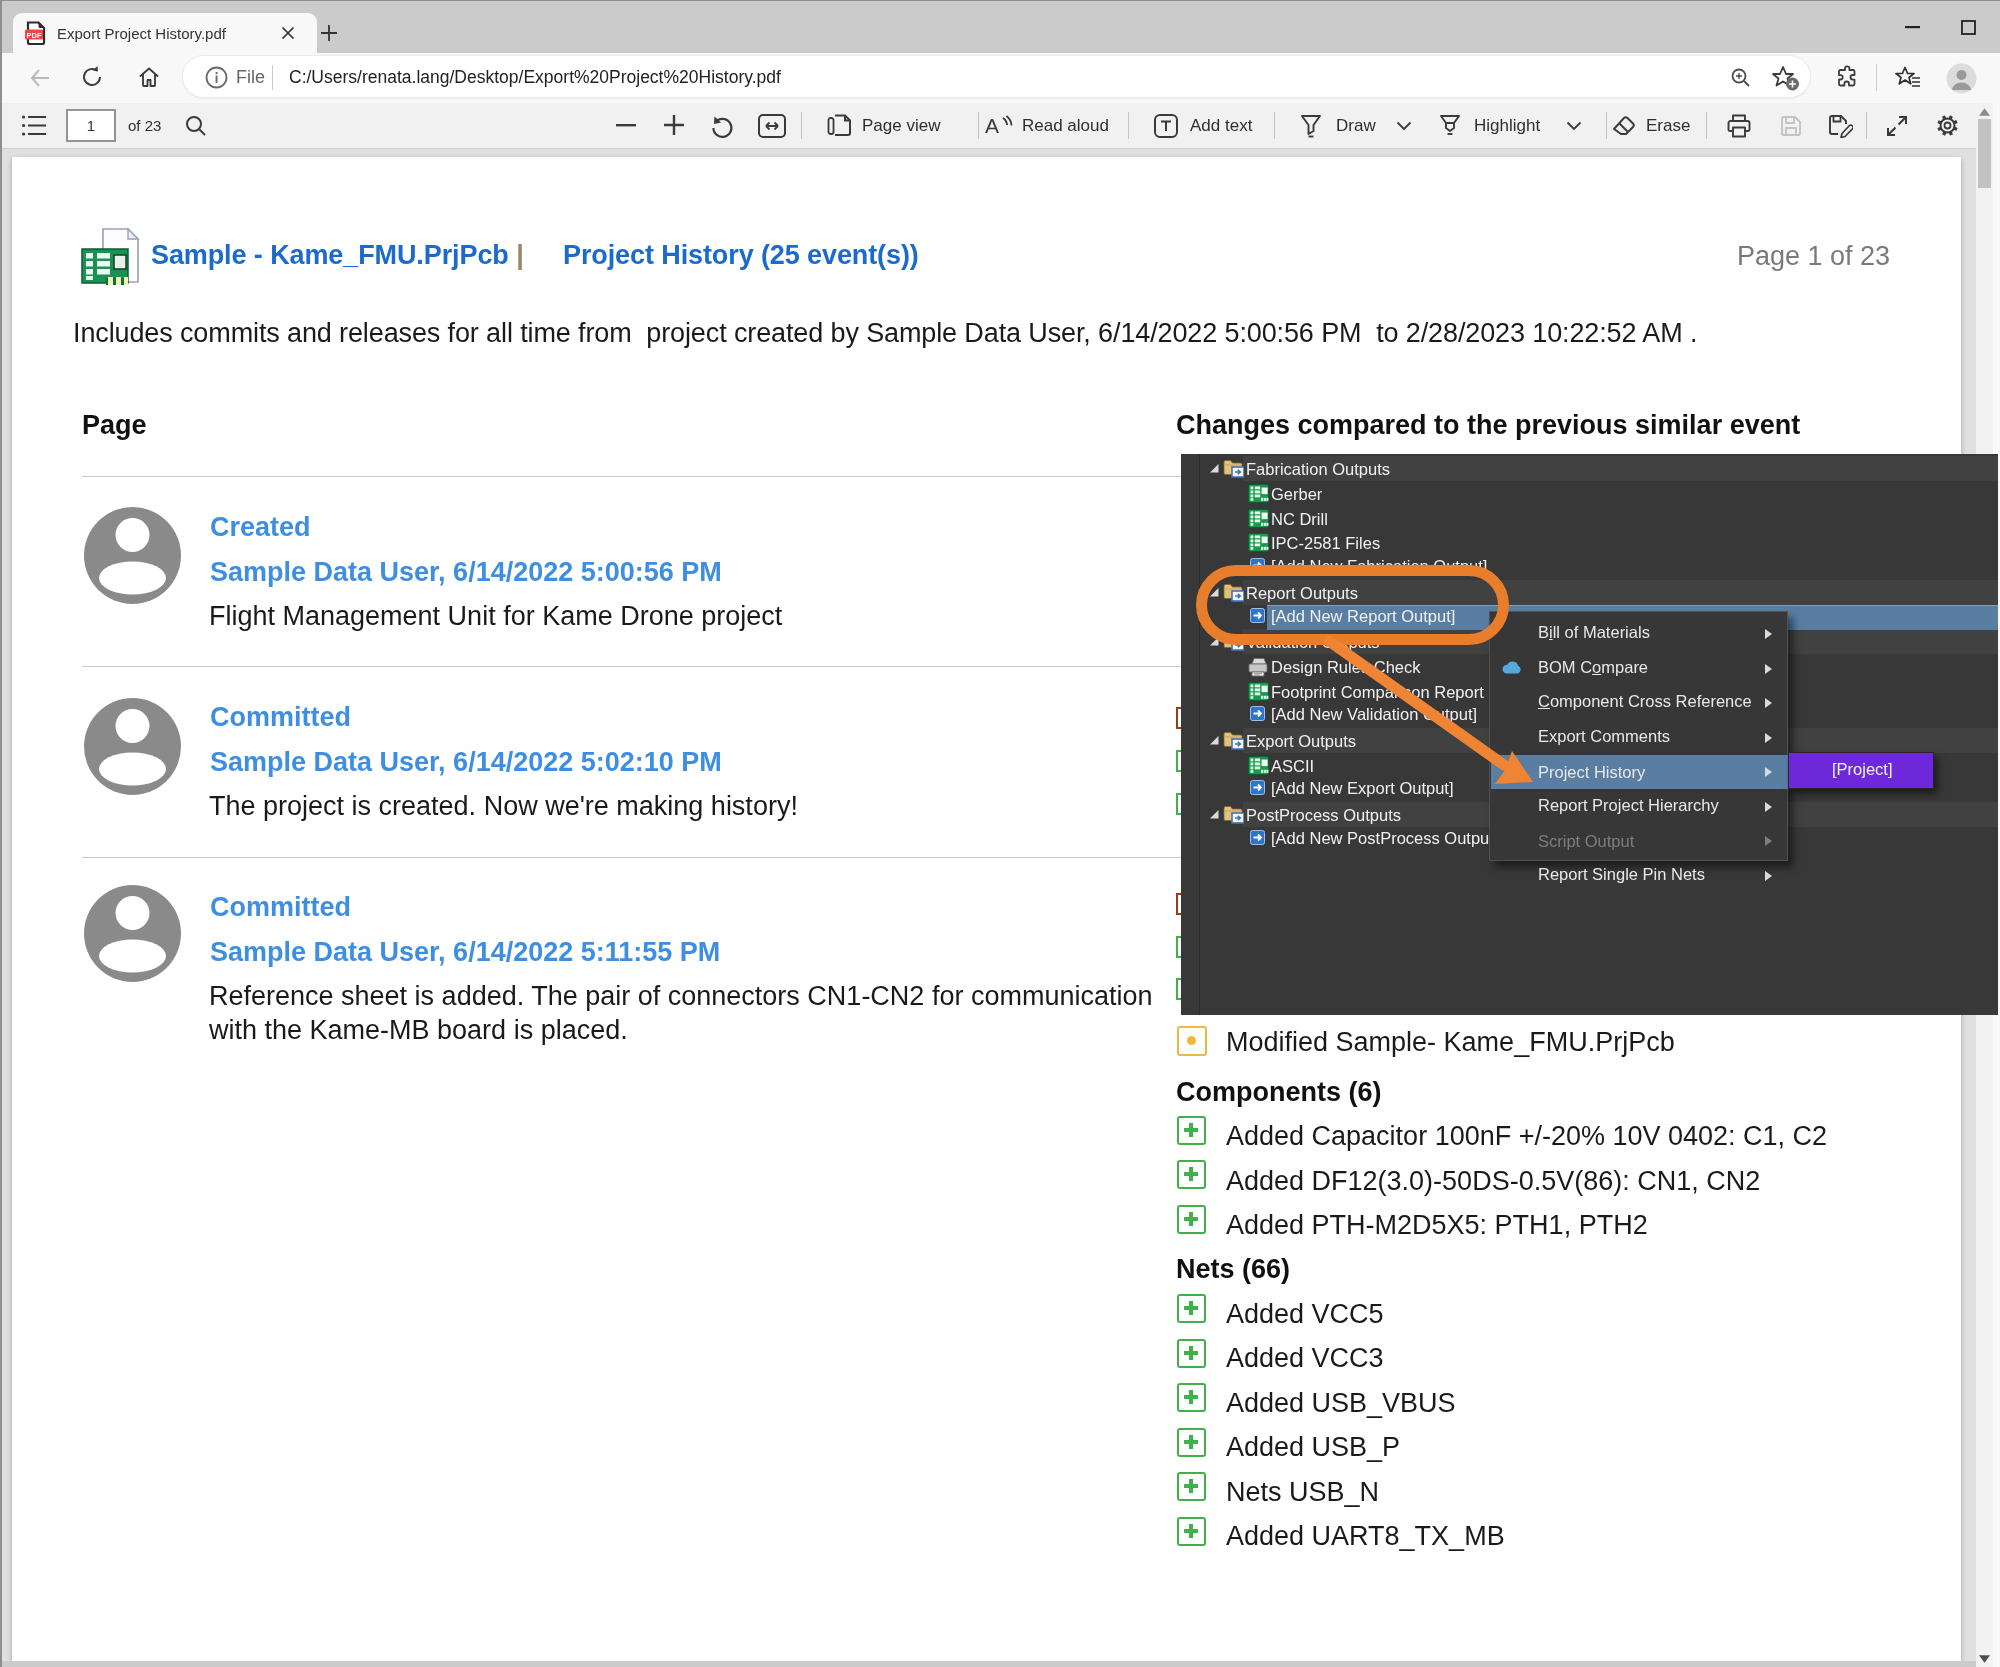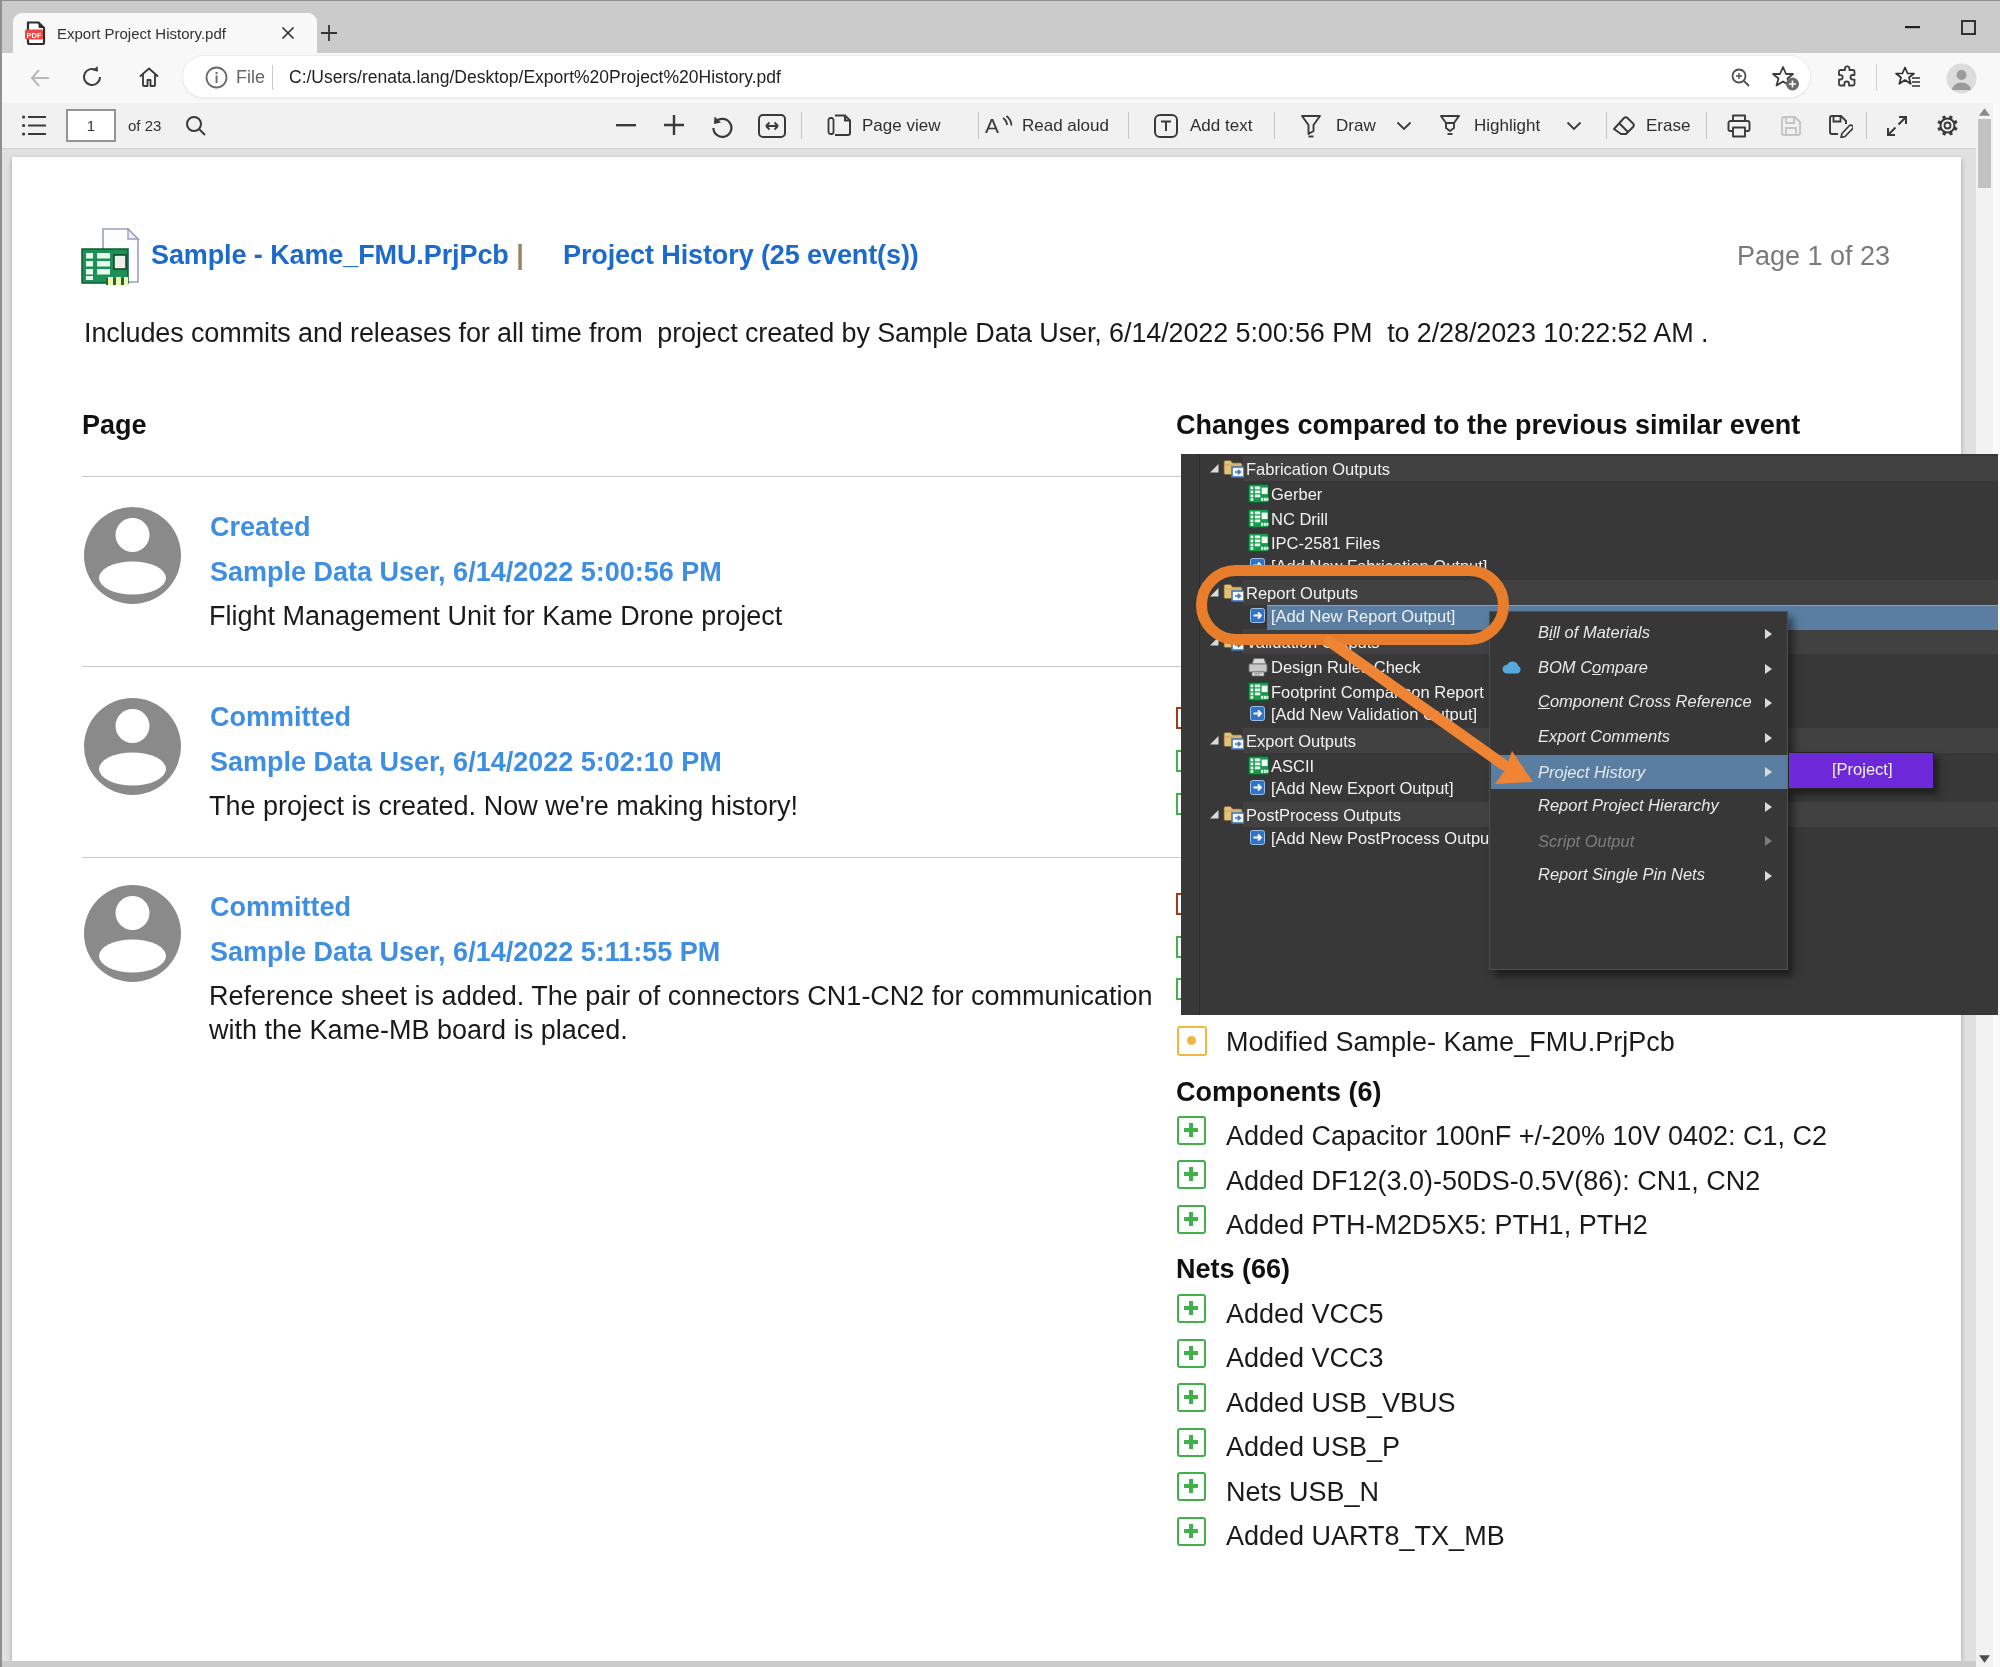--- a/index.html
+++ b/index.html
@@ -259,21 +259,21 @@
       <rect x="17" y="35" width="13" height="5.5" fill="#eafbf0"></rect>
       <rect x="17" y="43" width="13" height="5.5" fill="#eafbf0"></rect>
       <rect x="34" y="29" width="12" height="14" fill="#e8f2ea" stroke="#163e20" stroke-width="1.5"></rect>
       <rect x="26" y="52" width="22" height="7" fill="#0f6e3c"></rect>
       <rect x="28" y="51" width="5" height="8" fill="#f3f7ae"></rect>
       <rect x="36" y="51" width="5" height="8" fill="#f3f7ae"></rect>
       <rect x="44" y="51" width="4" height="8" fill="#f3f7ae"></rect>
     </svg>
     <div class="pc" style="left:151px;top:242px;font-size:27px;font-weight:bold;letter-spacing:-0.1px;"><span style="color:#1b6acc;">Sample - Kame_FMU.PrjPcb</span> <span style="color:#9b8366;">|</span> <span style="color:#1b6acc;margin-left:32px;">Project History (25 event(s))</span></div>
     <div class="pc" style="left:1737px;top:243px;font-size:27px;color:#7a7a7a;">Page 1 of 23</div>
-    <div class="pc ptext" style="left:84px;top:320px;letter-spacing:-0.12px;">Includes commits and releases for all time from&nbsp; project created by Sample Data User, 6/14/2022 5:00:56 PM&nbsp; to 2/28/2023 10:22:52 AM&nbsp;.</div>
+    <div class="pc ptext" style="left:73px;top:320px;letter-spacing:-0.12px;">Includes commits and releases for all time from&nbsp; project created by Sample Data User, 6/14/2022 5:00:56 PM&nbsp; to 2/28/2023 10:22:52 AM&nbsp;.</div>
     <div class="pc hbold" style="left:82px;top:412px;">Page</div>
     <div class="pc hbold" style="left:1176px;top:412px;">Changes compared to the previous similar event</div>
     <div class="sep" style="left:82px;top:476px;"></div>
     <div class="sep" style="left:82px;top:666px;"></div>
     <div class="sep" style="left:82px;top:857px;"></div>
 
     <svg class="abs" style="left:84px;top:507px;" width="97" height="97" viewBox="0 0 97 97">
       <circle cx="48.5" cy="48.5" r="48.5" fill="#8a8a8a"></circle>
       <circle cx="48.5" cy="28" r="17" fill="#fff"></circle>
       <ellipse cx="48.5" cy="71" rx="33.5" ry="16.5" fill="#fff"></ellipse>
@@ -451,21 +451,21 @@
       <rect x="9" y="9" width="12" height="10" fill="#f5f5f5" stroke="#3f74b9" stroke-width="1.6"></rect>
       <path d="M12 14 h5 M14.8 11.8 L17.3 14 L14.8 16.2" stroke="#3f74b9" stroke-width="1.6" fill="none"></path>
     </svg>
     <div class="ttext" style="left:65px;top:352px;">PostProcess Outputs</div>
 
     <svg class="abs" style="left:69px;top:376px;" width="15" height="15">
       <use href="#addicsym"></use>
     </svg>
     <div class="ttext" style="left:90px;top:375px;">[Add New PostProcess Output]</div>
 
-    <div id="menu" style="position:absolute;left:308px;top:157px;width:299px;height:359px;background:#373737;border:1px solid #515151;box-shadow:5px 6px 8px rgba(0,0,0,0.5);font-style:italic;">
+    <div id="menu" style="position:absolute;left:308px;top:157px;width:299px;height:250px;background:#373737;border:1px solid #515151;box-shadow:5px 6px 8px rgba(0,0,0,0.5);">
       <div class="mtext" style="top:11px;">B<span style="text-decoration:underline;">i</span>ll of Materials</div>
       <div class="marrow" style="top:17px;"></div>
       <svg class="abs" style="left:11px;top:48px;" width="22" height="16" viewBox="0 0 28 20">
         <path d="M7 17 a5.5 5.5 0 0 1 1 -11 a7.5 7.5 0 0 1 14 1.5 a5 5 0 0 1 -1.5 9.5 Z" fill="#55a7dc"></path>
       </svg>
       <div class="mtext" style="top:46px;">BOM C<span style="text-decoration:underline;">o</span>mpare</div>
       <div class="marrow" style="top:52px;"></div>
       <div class="mtext" style="top:80px;"><span style="text-decoration:underline;">C</span>omponent Cross Reference</div>
       <div class="marrow" style="top:86px;"></div>
       <div class="mtext" style="top:115px;">Export Comments</div>

